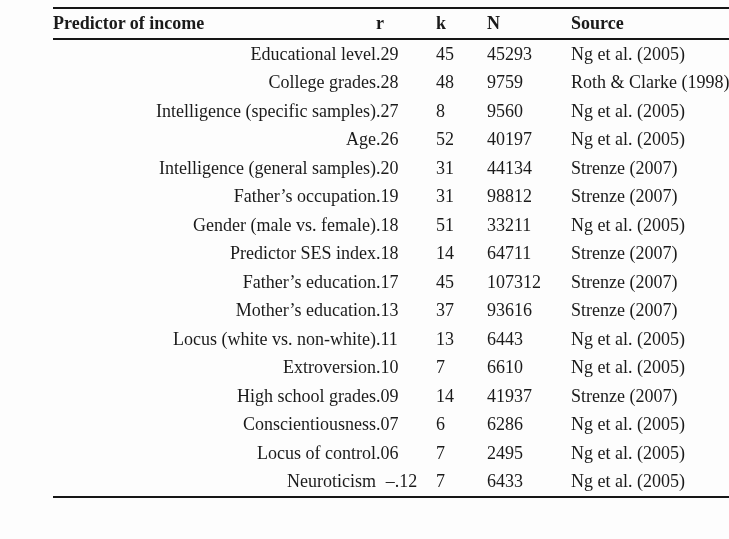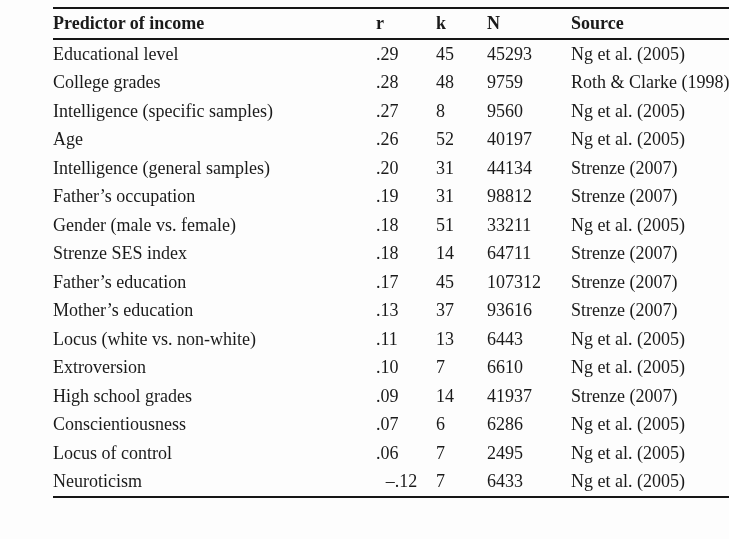--- a/index.html
+++ b/index.html
@@ -46,21 +46,21 @@
     padding: 0;
     vertical-align: middle;
     white-space: nowrap;
     overflow: visible;
   }
   .col-predictor { width: 323px; }
   .col-r { width: 60px; }
   .col-k { width: 51px; }
   .col-n { width: 84px; }
   .col-source { width: 187px; }
-  th:first-child, td:first-child { padding-left: 6px; }
+  th:first-child, td:first-child { padding-left: 6px; text-align: right; }
   td.neg { text-indent: -9px; text-align: center; }
 </style>
 </head>
 <body>
 
 <div class="table-wrap">
   <table class="apa">
     <colgroup>
       <col class="col-predictor">
       <col class="col-r">
@@ -121,21 +121,21 @@
           <td>Strenze (2007)</td>
         </tr>
         <tr>
           <td>Gender (male vs. female)</td>
           <td>.18</td>
           <td>51</td>
           <td>33211</td>
           <td>Ng et al. (2005)</td>
         </tr>
         <tr>
-          <td>Strenze SES index</td>
+          <td>Predictor SES index</td>
           <td>.18</td>
           <td>14</td>
           <td>64711</td>
           <td>Strenze (2007)</td>
         </tr>
         <tr>
           <td>Father’s education</td>
           <td>.17</td>
           <td>45</td>
           <td>107312</td>

